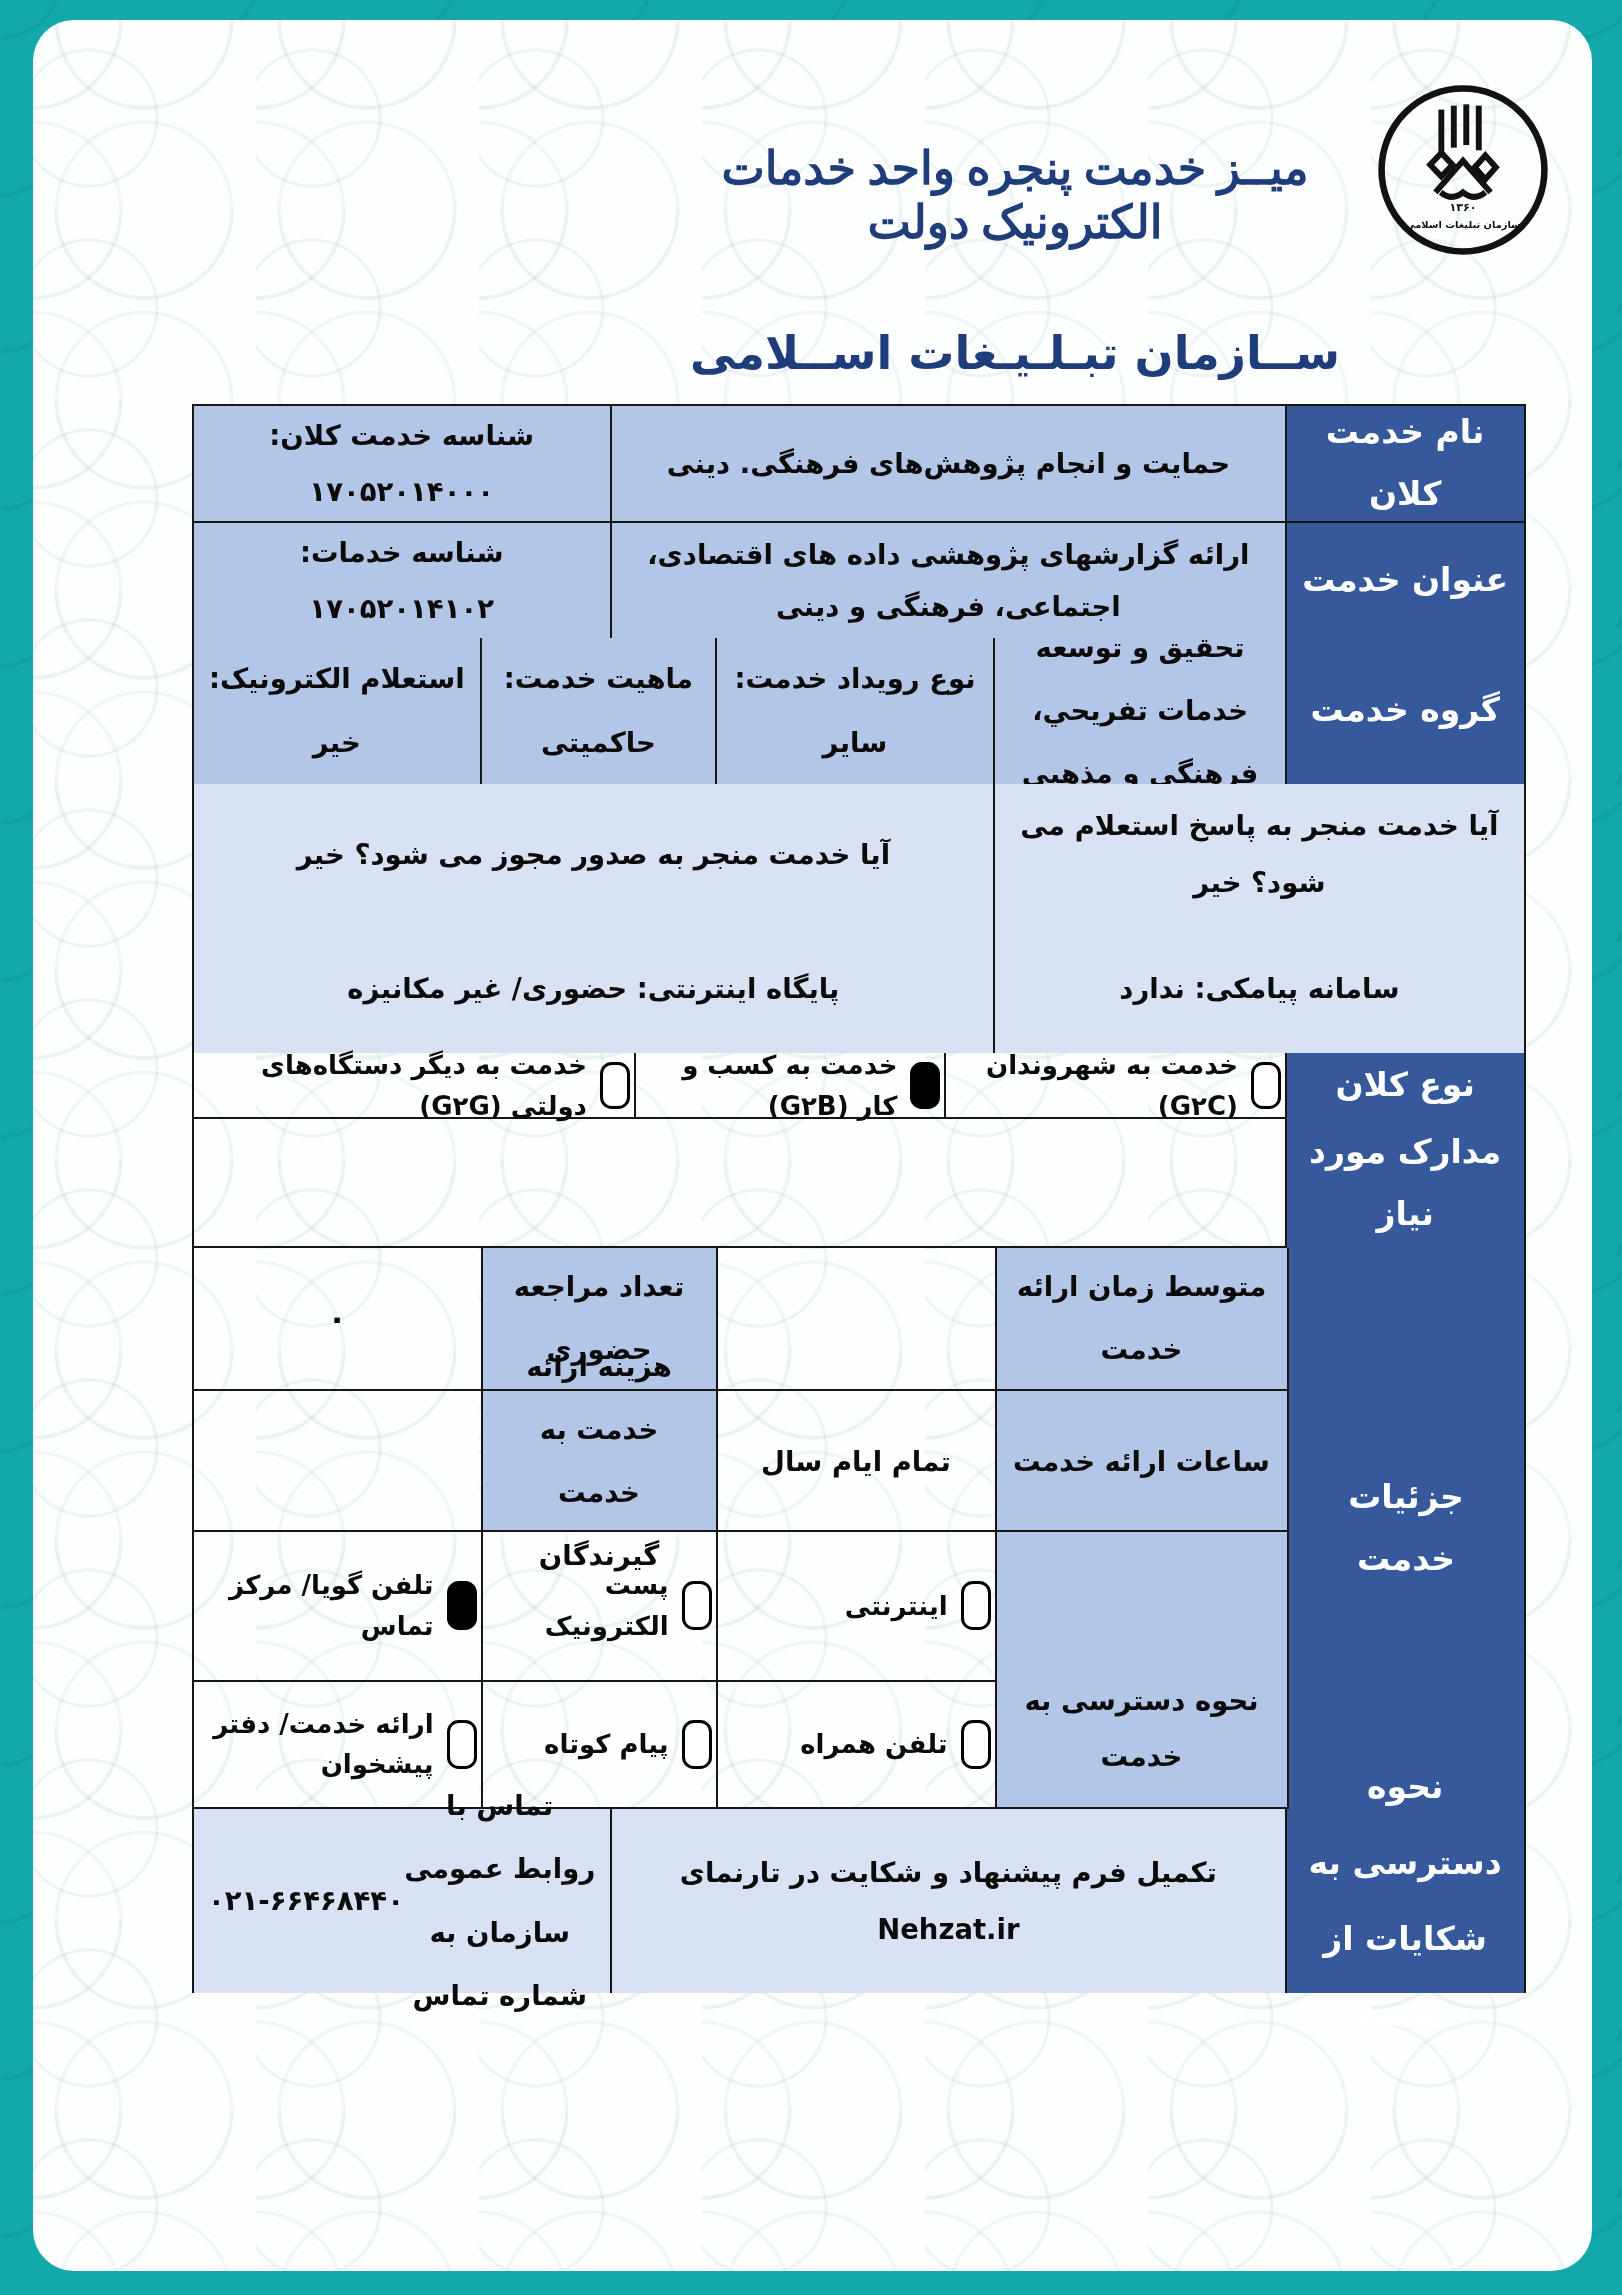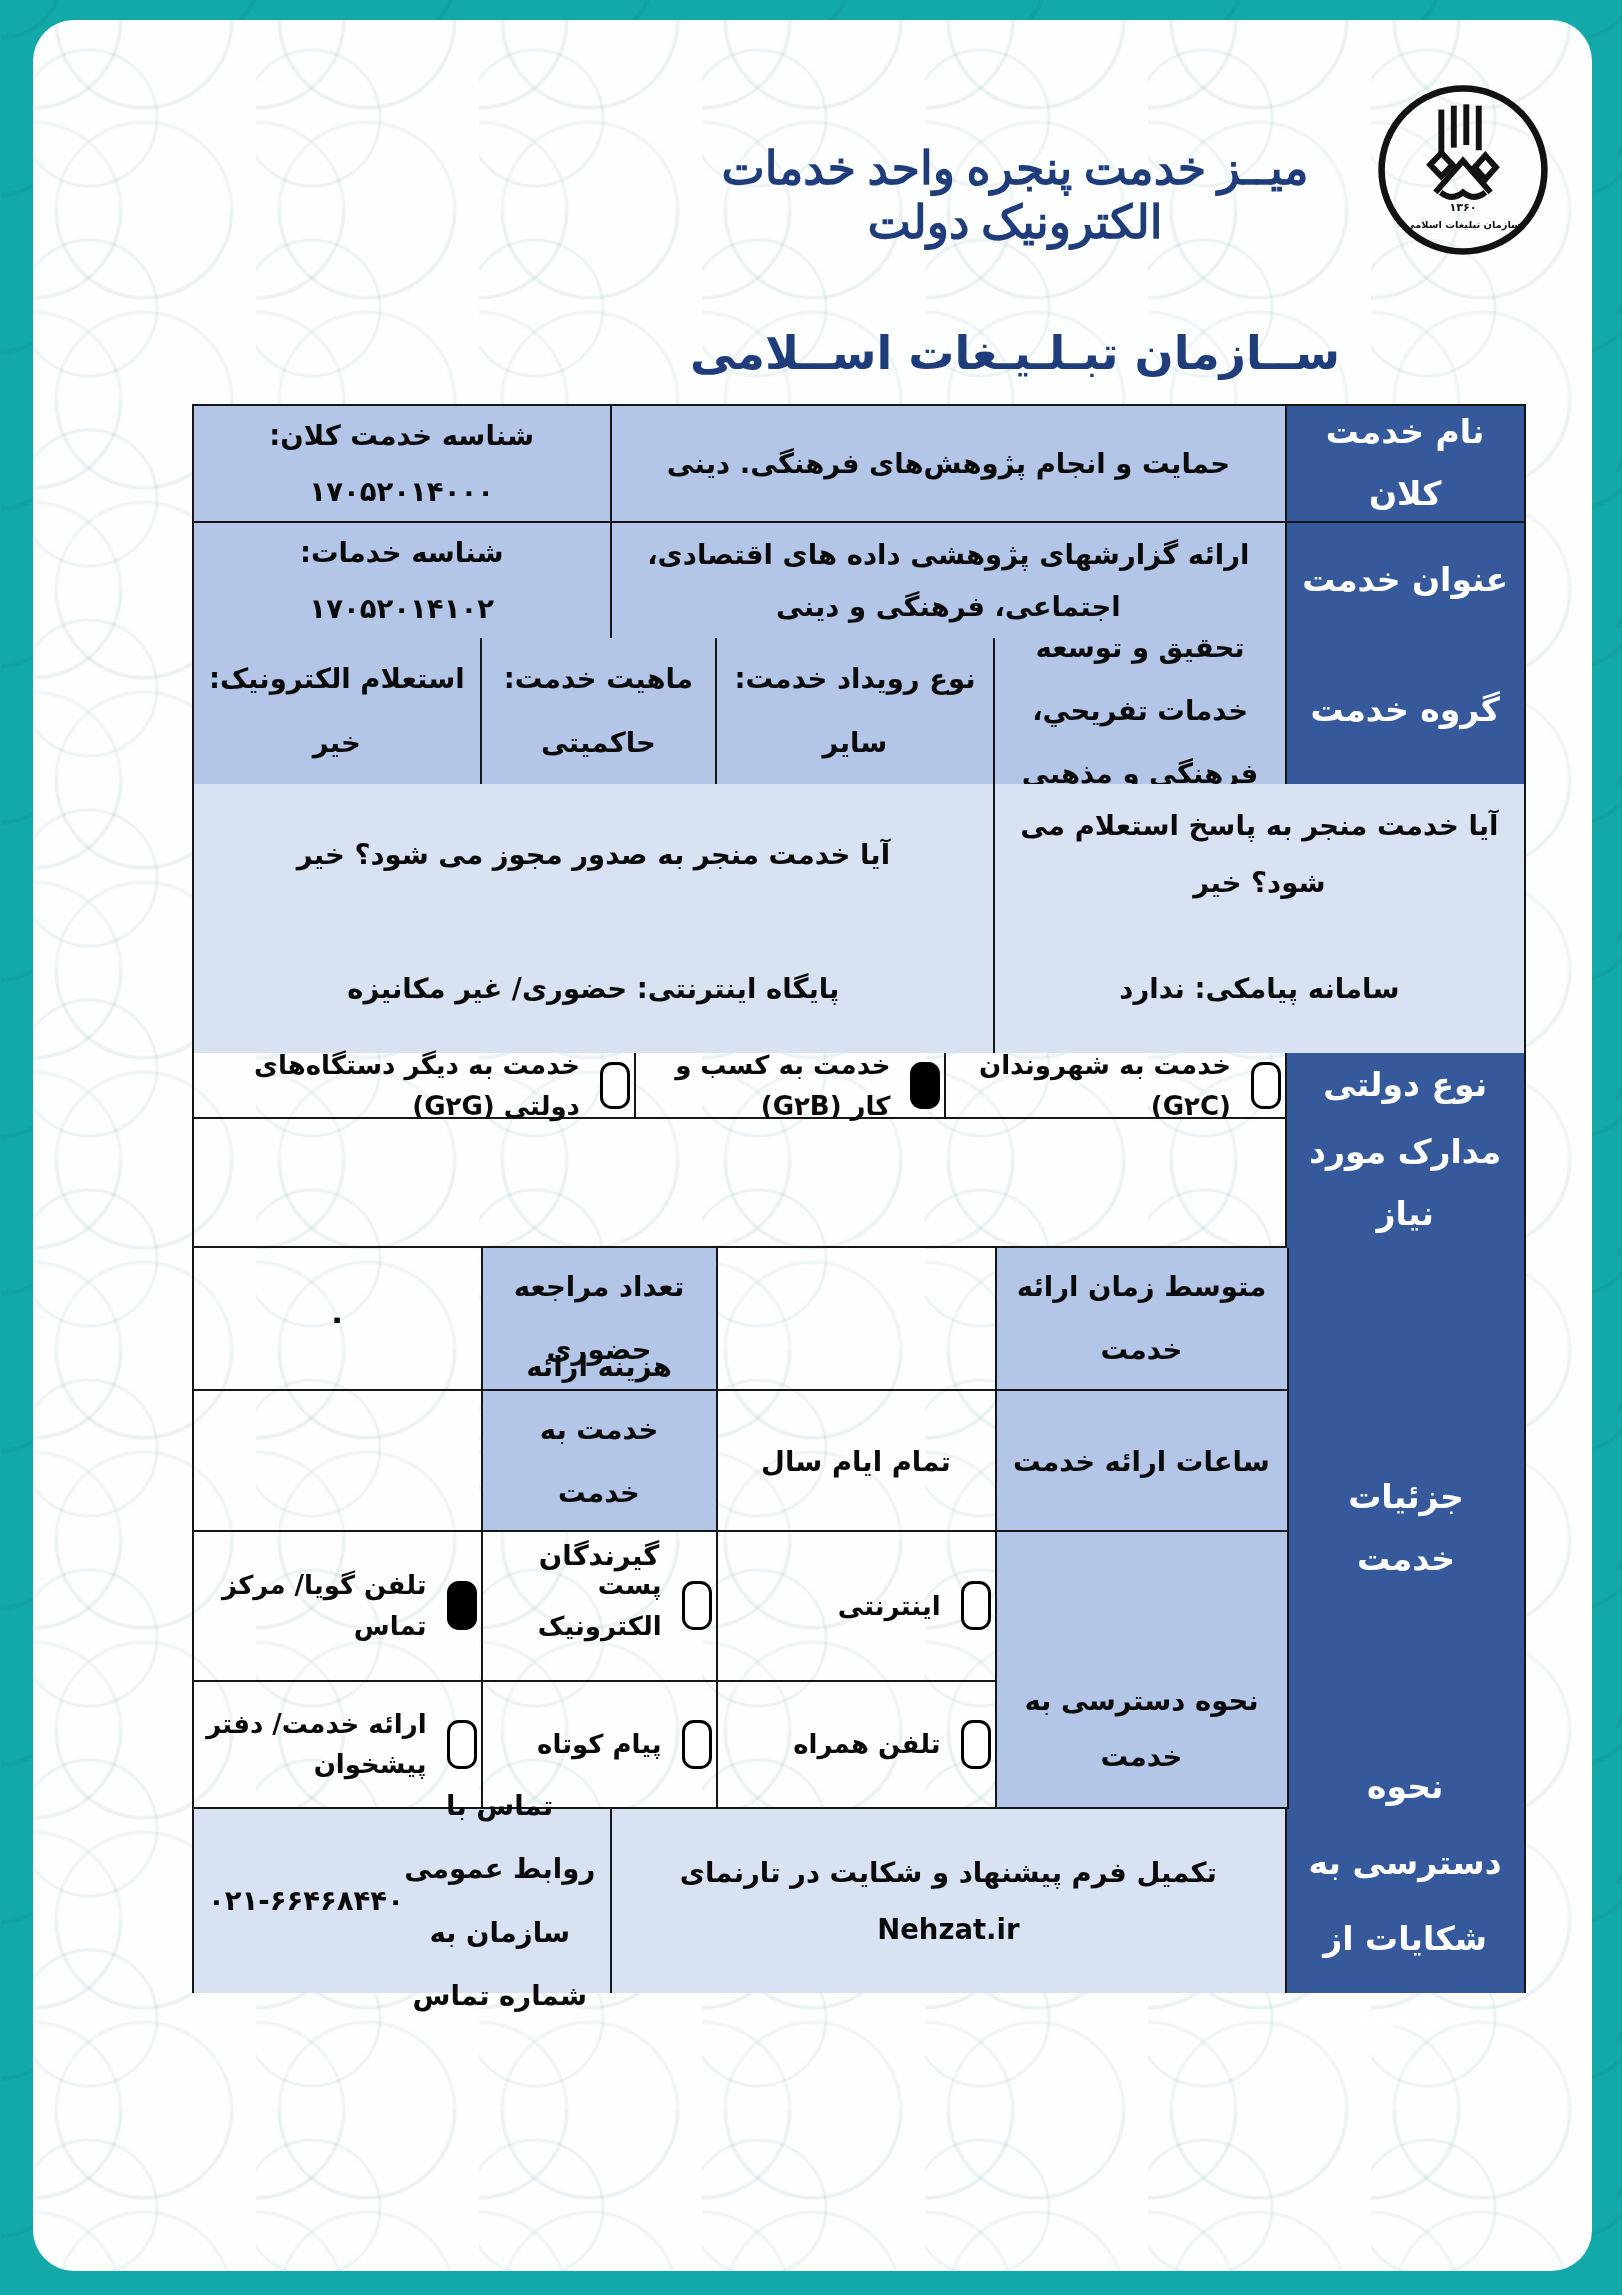--- a/index.html
+++ b/index.html
@@ -86,21 +86,21 @@
   .h7 { height: 129px; } .h8 { height: 141px; } .h9 { height: 141px; }
   .h10 { height: 148px; } .h11 { height: 125px; } .h12 { height: 184px; }
   .hgrp { height: 561px; } .hacc { height: 275px; }
 
   .col { display: flex; flex-direction: column; }
 
   
   .opt {
     justify-content: flex-start;
     padding: 3.9px 3.9px;
-    gap: 20px;
+    gap: 13px;
     font-size: 26px;
     line-height: 1.55;
     text-align: right;
   }
   .checkbox {
     flex: none;
     width: 30px; height: 49px;
     border: 3.9px solid #000;
     border-radius: 11.8px;
     background: #fff;
@@ -165,21 +165,21 @@
       <div class="cell lb w-r4r h4">آیا خدمت منجر به پاسخ استعلام می شود؟ خیر</div>
       <div class="cell lb w-r4l h4">آیا خدمت منجر به صدور مجوز می شود؟ خیر</div>
     </div>
 
     <div class="row trow h5">
       <div class="cell lb w-r4r h5">سامانه پیامکی: ندارد</div>
       <div class="cell lb w-r4l h5">پایگاه اینترنتی: حضوری/ غیر مکانیزه</div>
     </div>
 
     <div class="row trow h6">
-      <div class="cell hd w-hd h6">نوع دولتی</div>
+      <div class="cell hd w-hd h6">نوع کلان</div>
       <div class="cell wh w-g2c h6 opt">
         <span class="checkbox"></span>
         <span>خدمت به شهروندان (G۲C)</span>
       </div>
       <div class="cell wh w-g2b h6 opt">
         <span class="checkbox checked"></span>
         <span>خدمت به کسب و کار (G۲B)</span>
       </div>
       <div class="cell wh w-g2g h6 opt">
         <span class="checkbox"></span>

